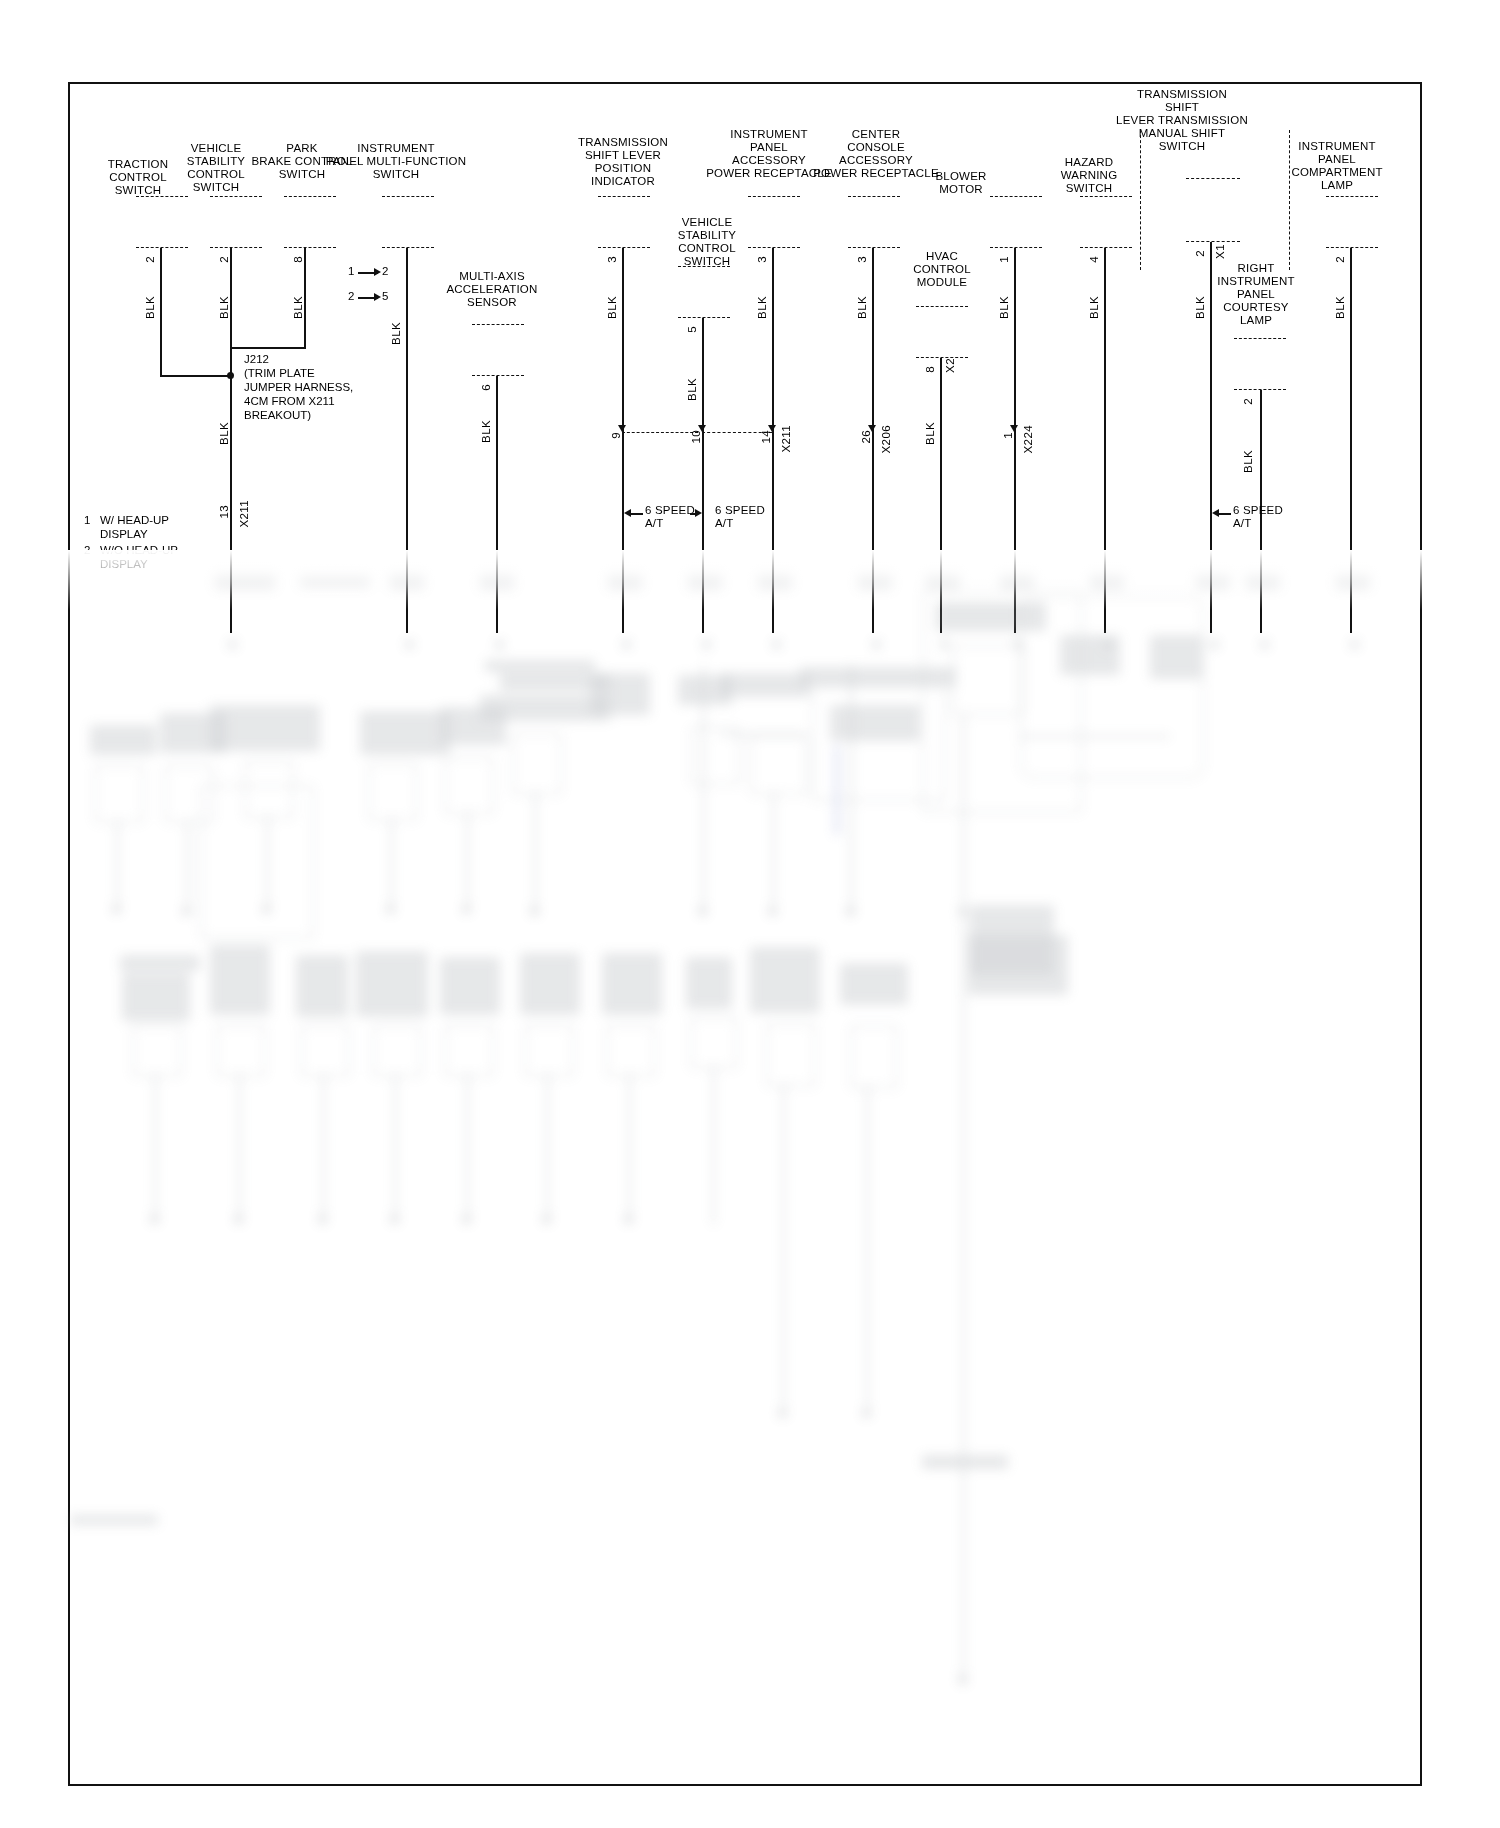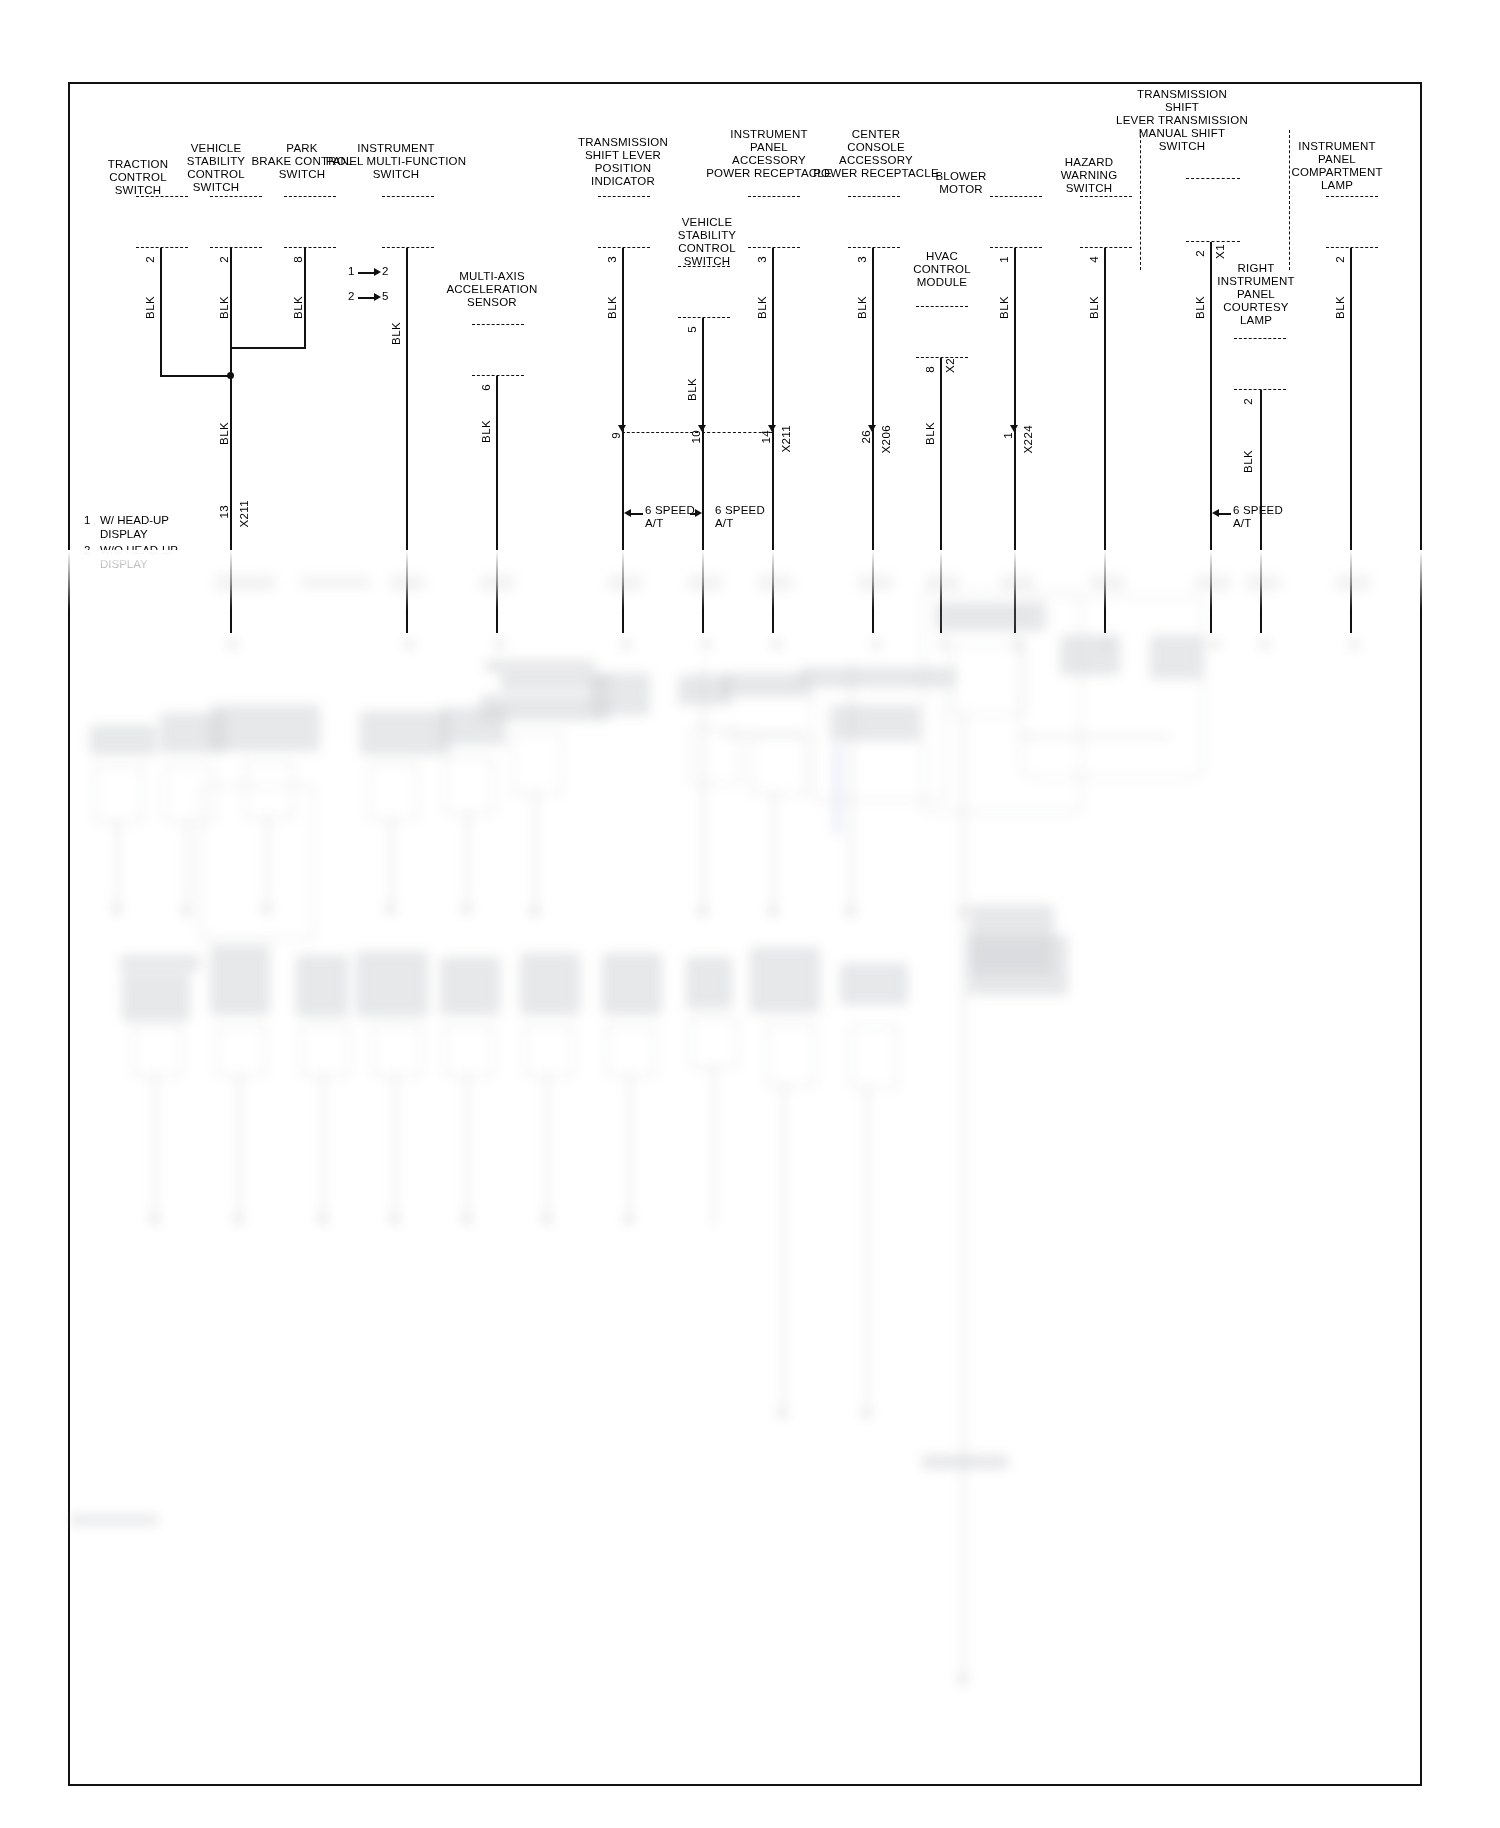--- a/index.html
+++ b/index.html
@@ -173,20 +173,21 @@
   <div class="lbl left" style="left:645px;top:504px;width:60px;">6 SPEED<br>A/T</div>
 
   <div class="arrow-rt" style="left:695px;top:509px;"></div>
   <div class="wire h" style="left:690px;top:513px;width:8px;"></div>
   <div class="lbl left" style="left:715px;top:504px;width:60px;">6 SPEED<br>A/T</div>
 
   <div class="arrow-lf" style="left:1212px;top:509px;"></div>
   <div class="wire h" style="left:1219px;top:513px;width:12px;"></div>
   <div class="lbl left" style="left:1233px;top:504px;width:60px;">6 SPEED<br>A/T</div>
 
+  <div class="note" style="left:244px;top:352px;width:160px;">J212<br>(TRIM PLATE<br>JUMPER HARNESS,<br>4CM FROM X211<br>BREAKOUT)</div>
 
   <div class="legend" style="left:84px;top:513px;width:140px;">
     <div class="row"><span class="num">1</span>W/ HEAD-UP<br>DISPLAY</div>
     <div class="row"><span class="num">2</span>W/O HEAD-UP<br>DISPLAY</div>
   </div>
 
   <div id="blurzone">
 
     <div class="bzdot" style="left:168px;top:85px;"></div>
     <div class="bzdot" style="left:345px;top:85px;"></div>

